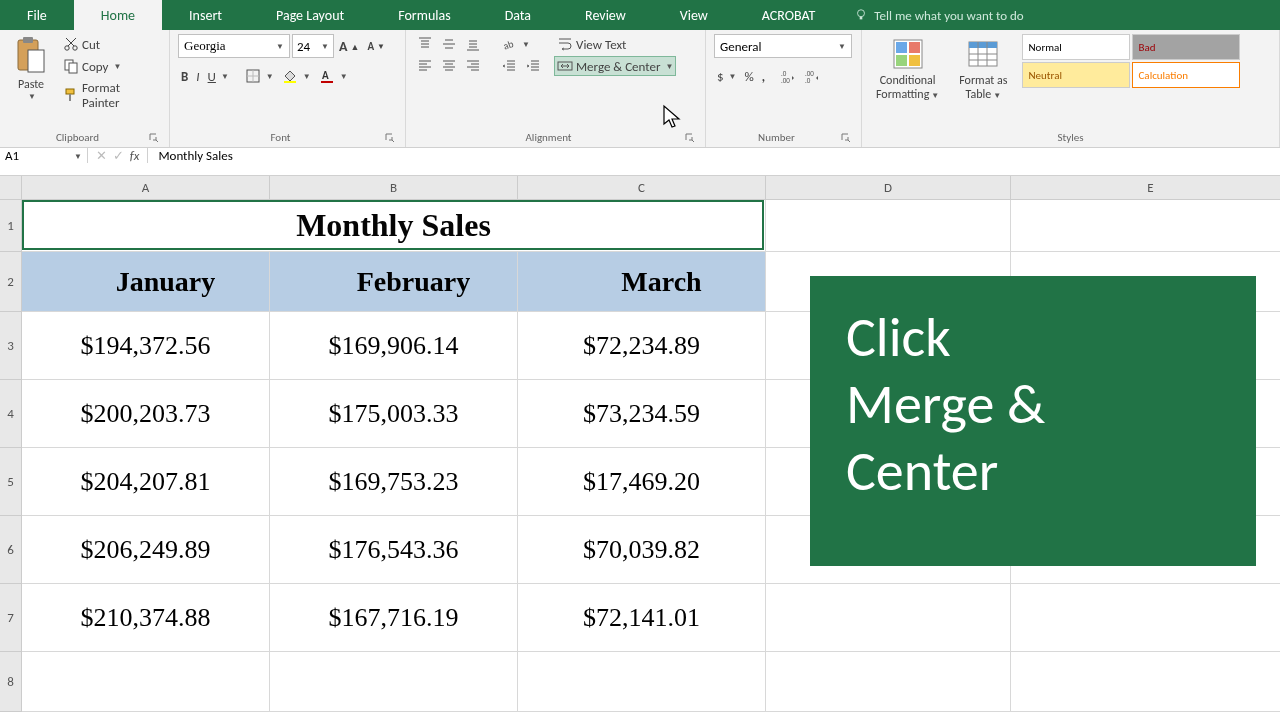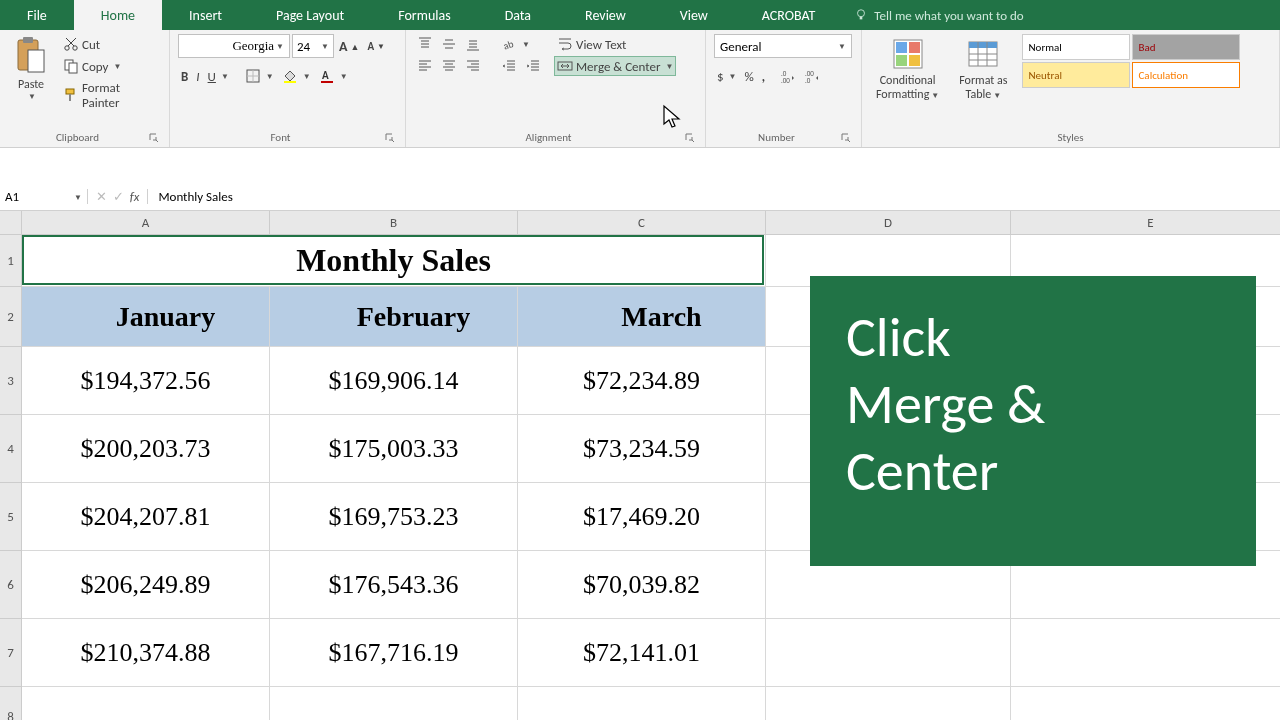--- a/index.html
+++ b/index.html
@@ -30,40 +30,40 @@
 .vbtn { display: flex; flex-direction: column; align-items: center; padding: 2px 6px; font-size: 12px; color: #444; cursor: pointer; text-align: center; line-height: 1.15; }
 .vbtn .big-icon { width: 36px; height: 36px; margin-bottom: 2px; display: flex; align-items: center; justify-content: center; }
 
 
 .clipboard-body { display: flex; gap: 6px; align-items: flex-start; }
 .paste-col { display: flex; flex-direction: column; align-items: center; }
 .paste-col .big-icon { width: 34px; height: 40px; }
 
 
 .font-row { display: flex; gap: 2px; align-items: center; margin-bottom: 4px; }
-.font-name { width: 112px; height: 24px; border: 1px solid #c0c0c0; background: #fff; padding: 0 5px; font-size: 13px; display: flex; align-items: center; justify-content: flex-end; }
+.font-name { width: 112px; height: 24px; border: 1px solid #c0c0c0; background: #fff; padding: 0 5px; font-size: 13px; display: flex; align-items: center; justify-content: space-between; }
 .font-size { width: 42px; height: 24px; border: 1px solid #c0c0c0; background: #fff; padding: 0 4px; font-size: 13px; display: flex; align-items: center; justify-content: space-between; }
 
 
 .align-grid { display: flex; flex-direction: column; gap: 2px; }
 .align-row { display: flex; gap: 2px; }
 
 
 .num-format { width: 138px; height: 24px; border: 1px solid #c0c0c0; background: #fff; display: flex; align-items: center; justify-content: space-between; padding: 0 5px; font-size: 13px; margin-bottom: 4px; }
 
 
 .cell-styles { display: grid; grid-template-columns: repeat(2, 108px); gap: 2px; }
 .style-chip { height: 26px; border: 1px solid #ccc; padding: 0 6px; display: flex; align-items: center; font-size: 11px; }
 .style-normal { background: #fff; color: #000; }
 .style-bad { background: #a3a3a3; color: #9c0006; }
 .style-neutral { background: #ffeb9c; color: #9c5700; }
 .style-calc { background: #fff; color: #fa7d00; border: 1px solid #fa7d00; }
 
 
-.formula-bar { height: 28px; background: #fff; border-bottom: 1px solid #d0d0d0; display: flex; align-items: center; font-size: 13px; margin-top: 35px; }
+.formula-bar { height: 28px; background: #fff; border-bottom: 1px solid #d0d0d0; display: flex; align-items: flex-start; font-size: 13px; }
 .name-box { width: 88px; border-right: 1px solid #d0d0d0; display: flex; align-items: center; padding: 0 5px; justify-content: space-between; }
 .fx-btns { display: flex; align-items: center; gap: 6px; padding: 0 8px; border-right: 1px solid #d0d0d0; color: #888; }
 .fx-label { font-style: italic; color: #555; }
 .formula-input { flex: 1; padding: 0 10px; display: flex; align-items: center; }
 
 
 .sheet { display: flex; height: calc(720px - 30px - 118px - 28px); }
 .corner { width: 22px; height: 24px; background: #e8e8e8; border-right: 1px solid #ccc; border-bottom: 1px solid #ccc; }
 .col-headers { display: flex; height: 24px; }
 .col-header { background: #e8e8e8; border-right: 1px solid #ccc; border-bottom: 1px solid #ccc; display: flex; align-items: center; justify-content: center; font-size: 13px; color: #555; }

